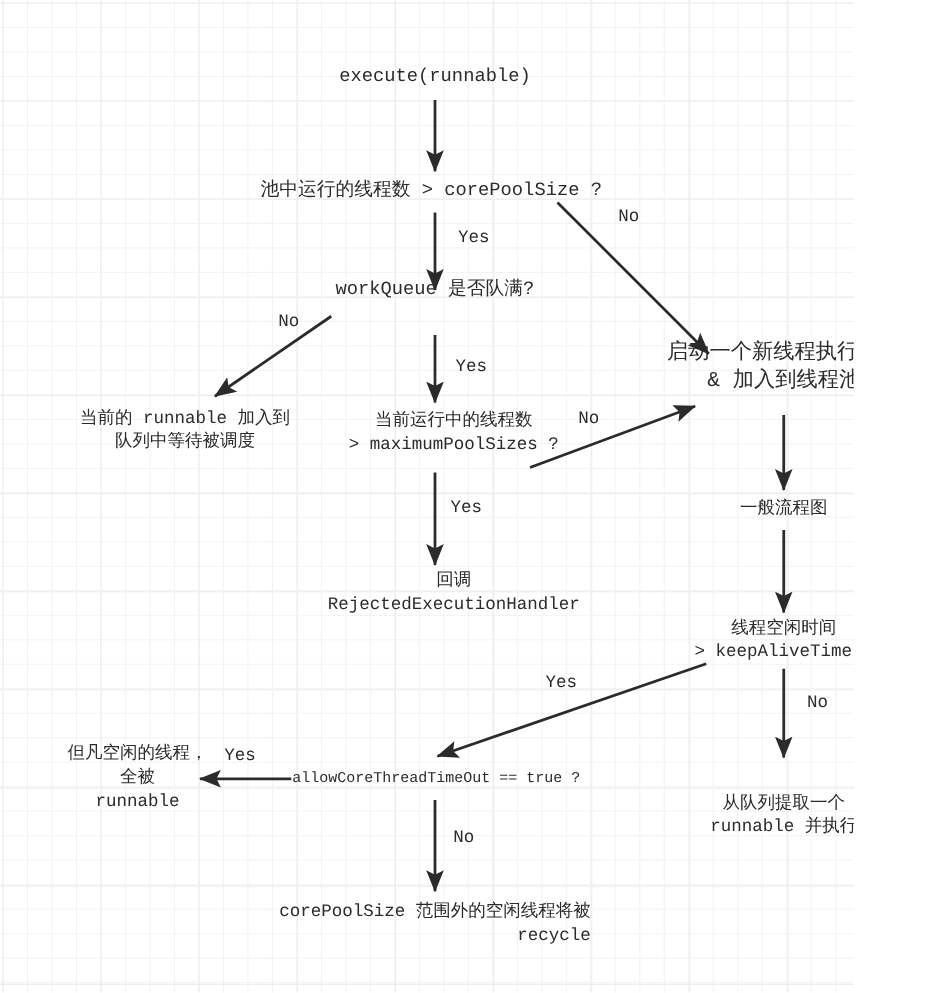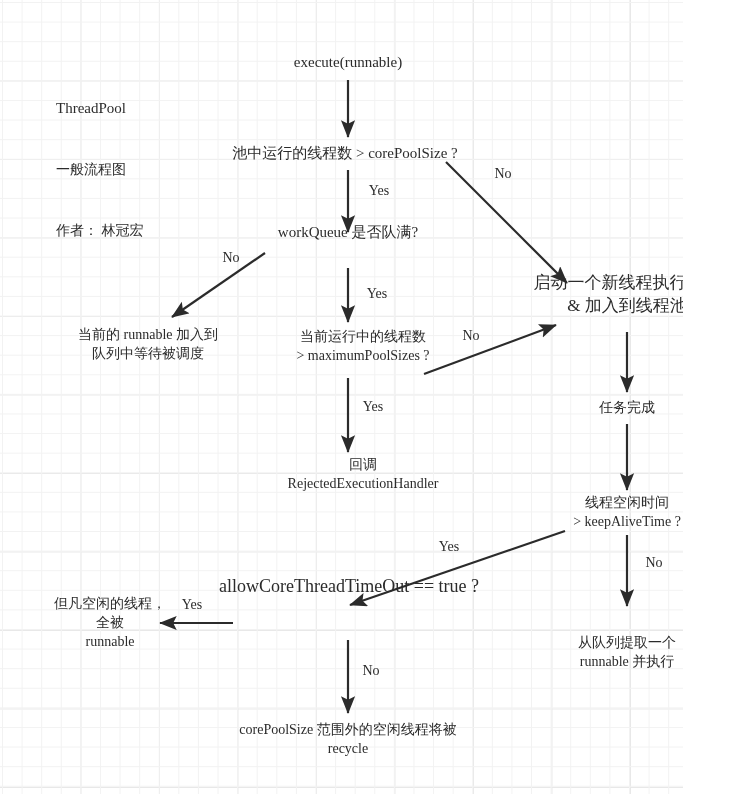--- a/index.html
+++ b/index.html
@@ -17,21 +17,21 @@
       linear-gradient(to bottom, #f2f2f2 1px, transparent 1px),
       linear-gradient(to right, #e8e8e8 1px, transparent 1px),
       linear-gradient(to bottom, #e8e8e8 1px, transparent 1px);
     background-size:
       19.6px 19.6px,
       19.6px 19.6px,
       78.5px 78.5px,
       78.5px 78.5px;
     background-position: 2px 2px, 2px 2px, 2px 2px, 2px 2px;
     overflow: hidden;
-    font-family: Liberation Serif, serif;
+    font-family: Liberation Mono, monospace;
   }
   #edges {
     position: absolute;
     left: 0;
     top: 0;
     width: 745px;
     height: 794px;
     pointer-events: none;
   }
   .node {
@@ -92,44 +92,39 @@
       <div class="node" style="left: 345px; top: 153px; font-size: 15px;">池中运行的线程数 &gt; corePoolSize ?</div>
       <div class="node" style="left: 348px; top: 232px; font-size: 15px;">workQueue 是否队满?</div>
       <div class="node" style="left: 148px; top: 345px; font-size: 14px;">当前的 runnable 加入到
 队列中等待被调度</div>
       <div class="node" style="left: 345px; top: 347px; font-size: 14px; margin-left: 18px;">当前运行中的线程数
 &gt; maximumPoolSizes ?</div>
       <div class="node" style="left: 627px; top: 295px; font-size: 17px;">启动一个新线程执行任务
 &amp; 加入到线程池</div>
       <div class="node" style="left: 348px; top: 475px; font-size: 14px; margin-left: 15px;">回调
 RejectedExecutionHandler</div>
-      <div class="node" style="left: 627px; top: 408px; font-size: 14px;">任务完成</div>
+      <div class="node" style="left: 627px; top: 408px; font-size: 14px;">一般流程图</div>
       <div class="node" style="left: 627px; top: 513px; font-size: 14px;">线程空闲时间
 &gt; keepAliveTime ?</div>
       <div class="node" style="left: 627px; top: 631px; font-size: 14px; margin-top: 22px;">从队列提取一个
 runnable 并执行</div>
-      <div class="node" style="left: 349px; top: 586px; font-size: 18px;">allowCoreThreadTimeOut == true ?</div>
+      <div class="node" style="left: 349px; top: 623px; font-size: 12px;">allowCoreThreadTimeOut == true ?</div>
       <div class="node" style="left: 110px; top: 623px; font-size: 14px;">但凡空闲的线程，
 全被
 runnable</div>
-      <div class="node" style="left: 348px; top: 740px; font-size: 14px;">corePoolSize 范围外的空闲线程将被
+      <div class="node" style="left: 348px; top: 740px; font-size: 14px; text-align: right;">corePoolSize 范围外的空闲线程将被
 recycle</div>
     </div>
   <div id="label-layer">
       <div class="edge-label" style="left: 379px; top: 191px;">Yes</div>
       <div class="edge-label" style="left: 503px; top: 174px;">No</div>
       <div class="edge-label" style="left: 231px; top: 258px;">No</div>
       <div class="edge-label" style="left: 377px; top: 294px;">Yes</div>
       <div class="edge-label" style="left: 471px; top: 336px;">No</div>
       <div class="edge-label" style="left: 373px; top: 407px;">Yes</div>
       <div class="edge-label" style="left: 654px; top: 563px;">No</div>
       <div class="edge-label" style="left: 449px; top: 547px;">Yes</div>
       <div class="edge-label" style="left: 192px; top: 605px;">Yes</div>
       <div class="edge-label" style="left: 371px; top: 671px;">No</div>
     </div>
 
-  <div class="title-block" style="left: 56px; top: 57px;">
-    <div class="t-main">ThreadPool</div>
-    <div>一般流程图</div>
-    <div>作者： 林冠宏</div>
-  </div>
 
 </div>
 
 </body></html>

